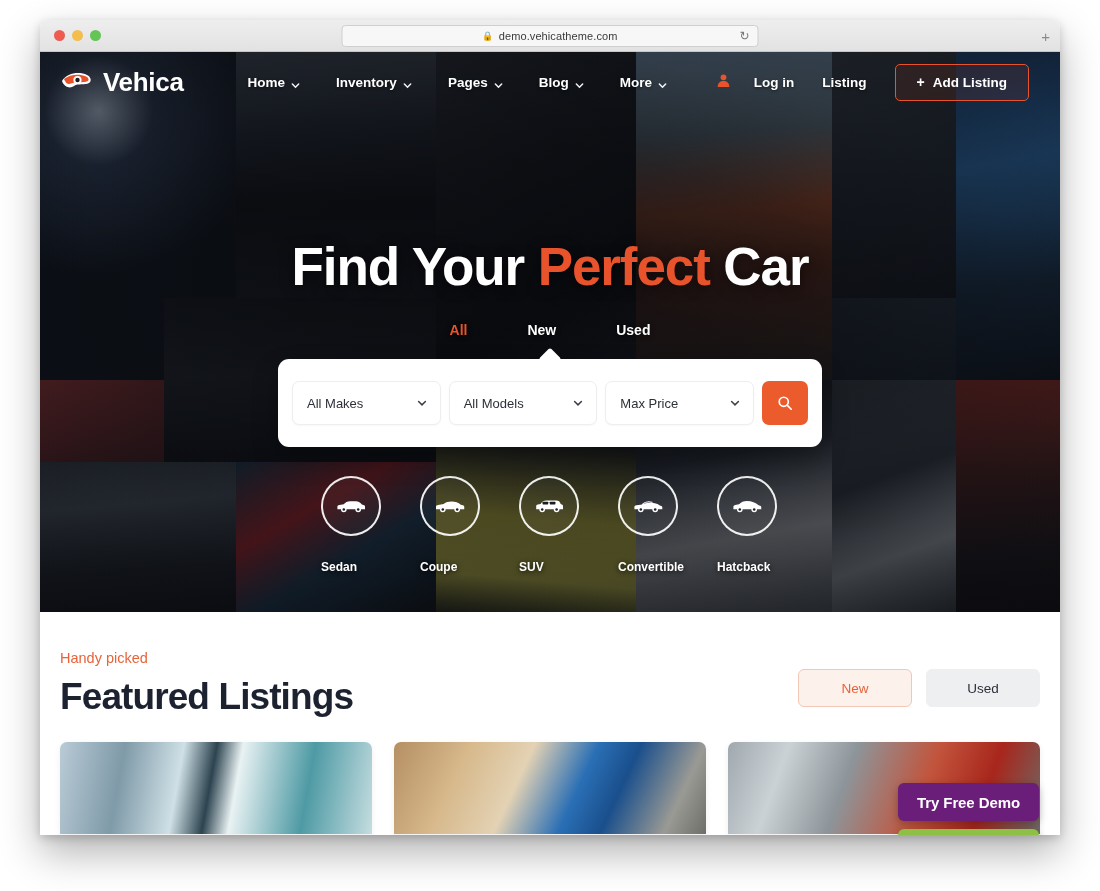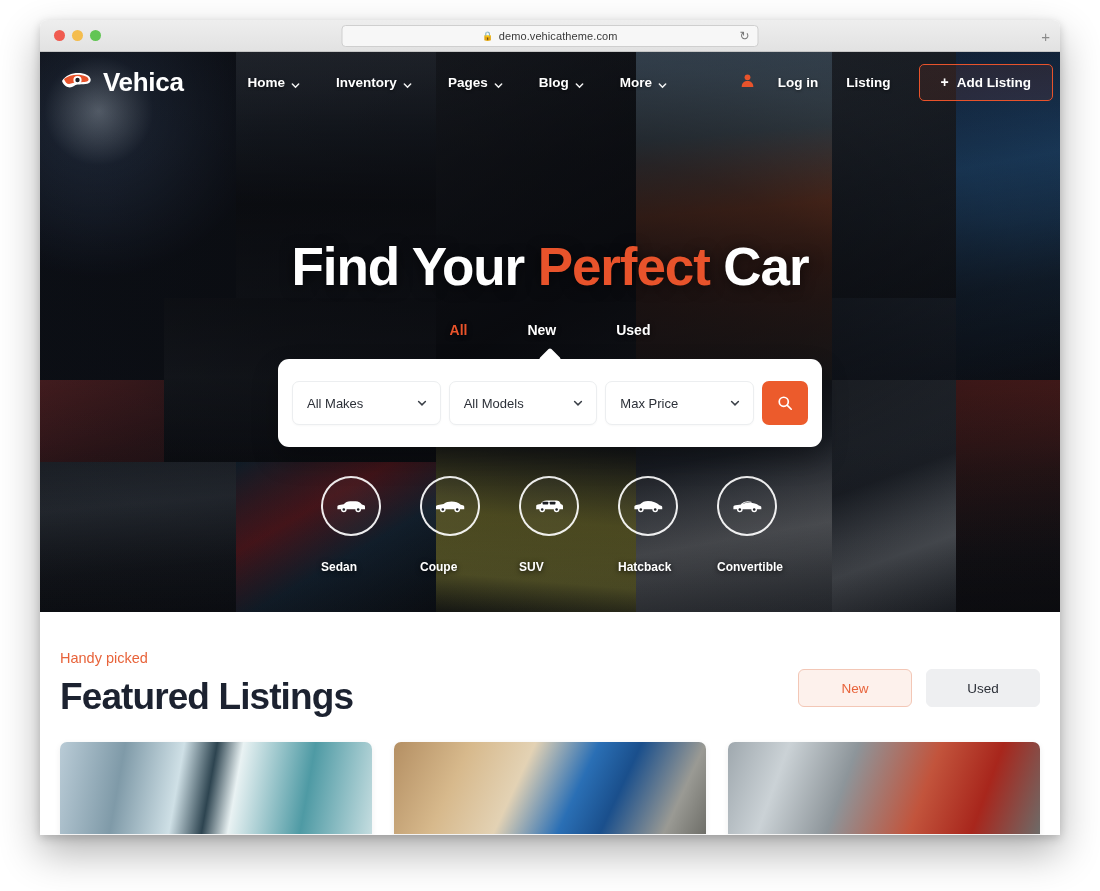--- a/index.html
+++ b/index.html
@@ -82,21 +82,21 @@
     background:
       radial-gradient(ellipse 60% 52% at 50% 42%, rgba(10,11,15,.80) 0%, rgba(10,11,15,.55) 45%, rgba(10,11,15,.18) 78%, rgba(10,11,15,.05) 100%),
       linear-gradient(180deg, rgba(10,11,15,.50) 0%, rgba(10,11,15,.18) 30%, rgba(10,11,15,.22) 70%, rgba(10,11,15,.55) 100%);
     pointer-events: none;
   }
 
   
   .navbar {
     position: absolute; left: 0; right: 0; top: 0; height: 60px;
     display: flex; align-items: center;
-    padding: 0 7px 0 20px;
+    padding: 0 31px 0 20px;
     z-index: 30;
   }
   .brand { display: flex; align-items: center; gap: 9px; }
   .brand-mark { width: 34px; height: 24px; }
   .brand-name {
     color: #fff; font-size: 26px; font-weight: 700;
     letter-spacing: -.3px;
   }
   .nav-links { display: flex; align-items: center; margin-left: 46px; gap: 0; }
   .nav-item {
@@ -492,43 +492,43 @@
               <circle cx="29.5" cy="15.4" r="3.5" fill="#fff"></circle>
               <circle cx="29.5" cy="15.4" r="1.6" fill="#1b1d22"></circle>
             </svg>
           </div>
           <span class="bt-label">SUV</span>
         </div>
 
         <div class="bt-item">
           <div class="bt-circle">
             <svg viewBox="0 0 40 22" width="32" height="18">
-              <path d="M3 15 L3 12 C3 10.8 3.9 10.2 5.4 9.8 L10 8.8 C12.5 6 15.8 4.6 20 4.6 C26 4.6 31 6.6 34.5 10 L36.4 10.6 C37.4 11 37.8 11.6 37.8 12.4 L37.8 15 Z" fill="#fff"></path>
-              <circle cx="11" cy="15.4" r="3.5" fill="#fff"></circle>
-              <circle cx="11" cy="15.4" r="1.6" fill="#1b1d22"></circle>
-              <circle cx="29" cy="15.4" r="3.5" fill="#fff"></circle>
-              <circle cx="29" cy="15.4" r="1.6" fill="#1b1d22"></circle>
-            </svg>
-          </div>
-          <span class="bt-label">Hatcback</span>
-        </div>
-
-        <div class="bt-item">
-          <div class="bt-circle">
-            <svg viewBox="0 0 40 22" width="32" height="18">
               <path d="M3 15 L3 12.2 C3 11 4 10.4 5.6 10.1 L13 9 C16 7.4 19.5 6.8 23.5 7 C28 7.2 32 8.2 34.8 10.3 L36.6 10.9 C37.5 11.2 37.9 11.7 37.9 12.5 L37.9 15 Z" fill="#fff"></path>
               <path d="M13 9 C16 6 21 5.2 25 6.4" stroke="#fff" stroke-width="1.4" fill="none" stroke-linecap="round"></path>
               <circle cx="11" cy="15.4" r="3.5" fill="#fff"></circle>
               <circle cx="11" cy="15.4" r="1.6" fill="#1b1d22"></circle>
               <circle cx="29" cy="15.4" r="3.5" fill="#fff"></circle>
               <circle cx="29" cy="15.4" r="1.6" fill="#1b1d22"></circle>
             </svg>
           </div>
           <span class="bt-label">Convertible</span>
         </div>
+
+        <div class="bt-item">
+          <div class="bt-circle">
+            <svg viewBox="0 0 40 22" width="32" height="18">
+              <path d="M3 15 L3 12 C3 10.8 3.9 10.2 5.4 9.8 L10 8.8 C12.5 6 15.8 4.6 20 4.6 C26 4.6 31 6.6 34.5 10 L36.4 10.6 C37.4 11 37.8 11.6 37.8 12.4 L37.8 15 Z" fill="#fff"></path>
+              <circle cx="11" cy="15.4" r="3.5" fill="#fff"></circle>
+              <circle cx="11" cy="15.4" r="1.6" fill="#1b1d22"></circle>
+              <circle cx="29" cy="15.4" r="3.5" fill="#fff"></circle>
+              <circle cx="29" cy="15.4" r="1.6" fill="#1b1d22"></circle>
+            </svg>
+          </div>
+          <span class="bt-label">Hatcback</span>
+        </div>
       </div>
     </div>
 
     <div class="featured">
 
       <div class="featured-head">
         <div>
           <div class="eyebrow">Handy picked</div>
           <div class="featured-title">Featured Listings</div>
         </div>
@@ -539,15 +539,19 @@
         </div>
       </div>
 
       <div class="cards">
         <div class="card" style="background:linear-gradient(100deg,#b9cbd6 0%,#7f9aa8 20%,#cfe0e6 38%,#2d4450 48%,#e9f2f3 56%,#4e9aa4 78%,#c5dde0 100%);"></div>
         <div class="card" style="background:linear-gradient(115deg,#b48f63 0%,#d7b98c 22%,#e3d2b4 40%,#2a6fb5 58%,#1a4f8c 70%,#9a9a94 88%,#6e6e68 100%);"></div>
         <div class="card" style="background:linear-gradient(110deg,#9fa8ae 0%,#cbd2d6 18%,#8d959a 38%,#c2543c 62%,#a8261c 80%,#6d6b68 100%);"></div>
       </div>
     </div>
 
+    <div class="promo">
+      <div class="promo-btn demo">Try Free Demo</div>
+      <div class="promo-btn buy">Buy Now ($59)</div>
+    </div>
 
   </div>
 </div>
 
 </body></html>

